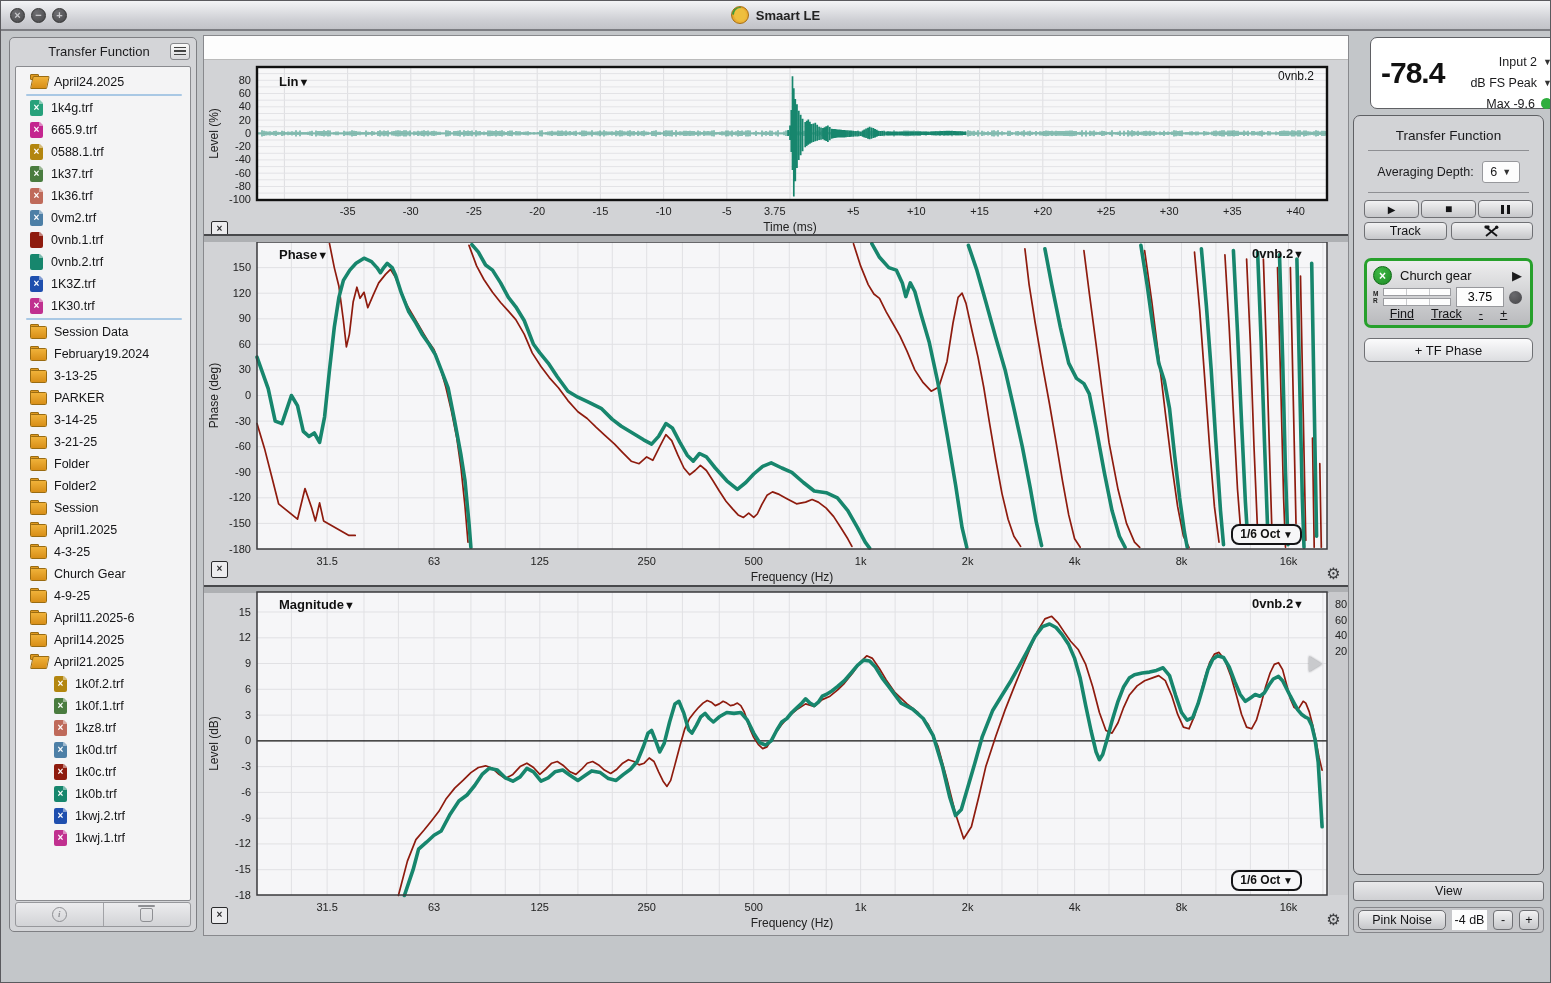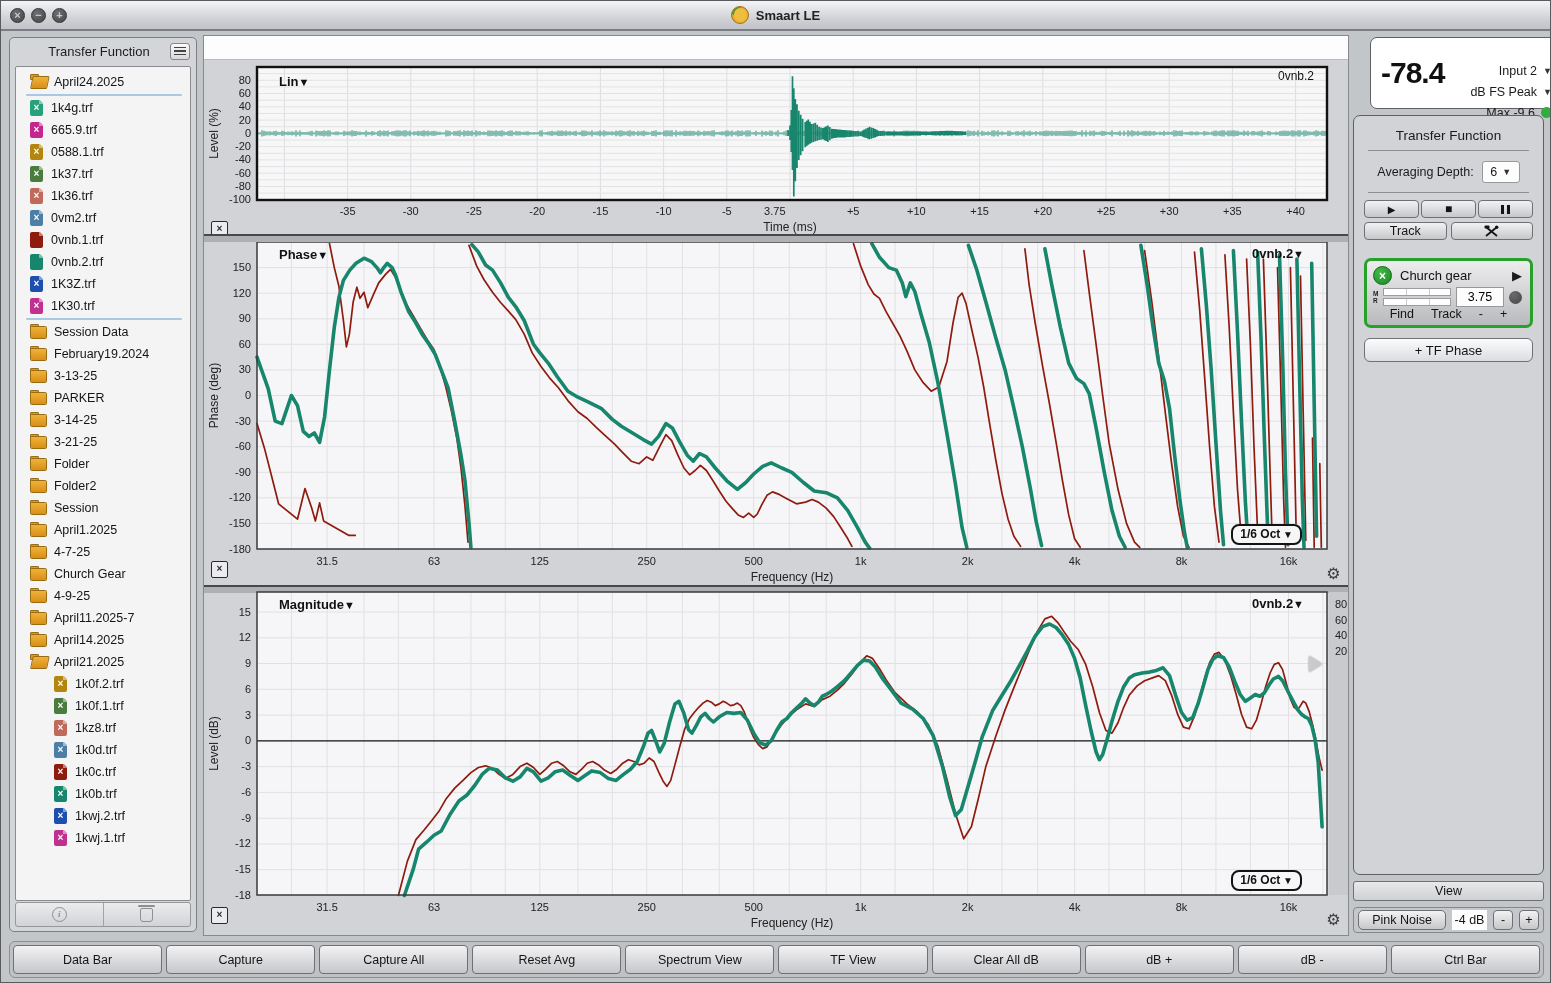--- a/index.html
+++ b/index.html
@@ -65,21 +65,21 @@
   .gear{position:absolute;right:6px;width:17px;height:17px;color:#3c3d40;font-size:16px;line-height:17px;text-align:center;}
   .oct-btn{position:absolute;border:2px solid #131315;border-radius:8px;background:#f6f6f7;
     font-size:12px;font-weight:bold;color:#111;padding:1px 7px 2px 7px;}
   .coh-arrow{position:absolute;width:0;height:0;border-top:8px solid transparent;border-bottom:8px solid transparent;
     border-left:13px solid #c9cacd;filter:drop-shadow(0 0 1px #8a8b8e);}
   
   .rpanel{position:absolute;left:1352px;top:34px;width:191px;height:898px;}
   .rbox{position:absolute;left:0;width:191px;border:1.5px solid #5f6064;border-radius:7px;box-sizing:border-box;}
   .meterbox{top:2px;height:72px;background:#ffffff;margin-left:17px;}
   .meter-val{position:absolute;left:10px;top:18px;font-size:30px;font-weight:bold;color:#111;letter-spacing:-1px;}
-  .meter-col{position:absolute;right:8px;top:22px;text-align:right;font-size:12.5px;color:#1a1a1c;}
+  .meter-col{position:absolute;right:8px;top:13px;text-align:right;font-size:12.5px;color:#1a1a1c;}
   .meter-col .row{height:21px;display:flex;align-items:center;justify-content:flex-end;gap:6px;}
   .dd-car{font-size:9px;color:#333;}
   .green-dot{width:11px;height:11px;border-radius:50%;}
   .tfbox{top:80px;height:760px;background:#d2d3d6;}
   .tf-title{position:absolute;left:0;right:0;top:12px;text-align:center;font-size:13.5px;color:#1a1a1c;}
   .tf-hr{position:absolute;left:14px;right:14px;height:1px;background:#8e8f93;}
   .avg-row{position:absolute;left:0;right:0;top:44px;height:24px;display:flex;align-items:center;justify-content:center;gap:8px;font-size:12.5px;color:#1a1a1c;}
   .avg-select{width:36px;height:20px;background:#fdfdfd;border:1px solid #97989c;border-radius:3px;
     display:flex;align-items:center;justify-content:center;gap:5px;font-size:12.5px;}
   .btn{background:linear-gradient(#f2f2f3,#c6c7ca);border:1px solid #6f7074;border-radius:4px;
@@ -98,21 +98,21 @@
   .eng-name{flex:1;font-size:13px;color:#111;}
   .eng-play{color:#1b1b1d;font-size:13px;}
   .eng-r2{position:absolute;left:6px;right:8px;top:26px;height:20px;display:flex;align-items:center;gap:5px;}
   .mlbl{display:flex;flex-direction:column;justify-content:center;font-size:6.5px;font-weight:bold;color:#222;line-height:7px;}
   .meters{display:flex;flex-direction:column;gap:2px;flex:1;}
   .mbar{height:6px;background:repeating-linear-gradient(90deg,#fdfdfd 0 22px,#c9cacd 22px 23px);border:1px solid #9b9ca0;}
   .eng-val{width:46px;height:18px;background:#fdfdfd;border:1px solid #97989c;font-size:12.5px;
     display:flex;align-items:center;justify-content:center;}
   .eng-dot{width:13px;height:13px;border-radius:50%;background:radial-gradient(circle at 35% 30%,#6a6a6e,#454548);}
   .eng-r3{position:absolute;left:0;right:0;bottom:3px;height:17px;display:flex;align-items:center;justify-content:center;gap:17px;
-    font-size:12.5px;color:#141416;}
+    font-size:12.5px;color:#141416;text-decoration:underline;}
   .addengine{position:absolute;left:10px;right:10px;top:222px;height:22px;border-radius:6px;
     background:linear-gradient(#fbfbfc,#dcdde0);border:1.5px solid #6f7074;display:flex;align-items:center;justify-content:center;
     font-size:13px;color:#141416;}
   .viewbar{position:absolute;left:0;right:0;top:846px;height:20px;border:1px solid #6f7074;border-radius:3px;
     background:linear-gradient(#e9e9eb,#cfd0d3);display:flex;align-items:center;justify-content:center;font-size:12.5px;}
   .genrow{position:absolute;left:0;right:0;top:872px;height:26px;border:1px solid #85868a;border-radius:4px;
     background:#c6c7ca;display:flex;align-items:center;padding:0 4px;gap:6px;box-sizing:border-box;}
   .pink-btn{width:88px;height:20px;border-radius:5px;}
   .db-display{flex:1;height:20px;background:#fdfdfd;display:flex;align-items:center;justify-content:center;font-size:12.5px;color:#141416;}
   .mini-btn{width:20px;height:20px;border-radius:4px;}
@@ -264,42 +264,42 @@
             <span class="tab"></span>
             <span class="body"></span>
           </span>
           <span>April1.2025</span>
         </div>
         <div class="sb-row">
           <span class="folder-ic">
             <span class="tab"></span>
             <span class="body"></span>
           </span>
-          <span>4-7-25</span>
+          <span>4-3-25</span>
         </div>
         <div class="sb-row">
           <span class="folder-ic">
             <span class="tab"></span>
             <span class="body"></span>
           </span>
           <span>Church Gear</span>
         </div>
         <div class="sb-row">
           <span class="folder-ic">
             <span class="tab"></span>
             <span class="body"></span>
           </span>
           <span>4-9-25</span>
         </div>
         <div class="sb-row">
           <span class="folder-ic">
             <span class="tab"></span>
             <span class="body"></span>
           </span>
-          <span>April11.2025-7</span>
+          <span>April11.2025-6</span>
         </div>
         <div class="sb-row">
           <span class="folder-ic">
             <span class="tab"></span>
             <span class="body"></span>
           </span>
           <span>April14.2025</span>
         </div>
         <div class="sb-row">
           <span class="folder-ic open">
@@ -684,25 +684,13 @@
 
     <div class="viewbar btn">View</div>
     <div class="genrow">
       <span class="btn pink-btn">Pink Noise</span>
       <span class="db-display">-4 dB</span>
       <span class="btn mini-btn">-</span>
       <span class="btn mini-btn">+</span>
     </div>
   </div>
 
-  <div class="bottombar" id="bottombar">
-      <span class="btn">Data Bar</span>
-      <span class="btn">Capture</span>
-      <span class="btn">Capture All</span>
-      <span class="btn">Reset Avg</span>
-      <span class="btn">Spectrum View</span>
-      <span class="btn">TF View</span>
-      <span class="btn">Clear All dB</span>
-      <span class="btn">dB +</span>
-      <span class="btn">dB -</span>
-      <span class="btn">Ctrl Bar</span>
-    </div>
 </div>
 
 </body></html>

